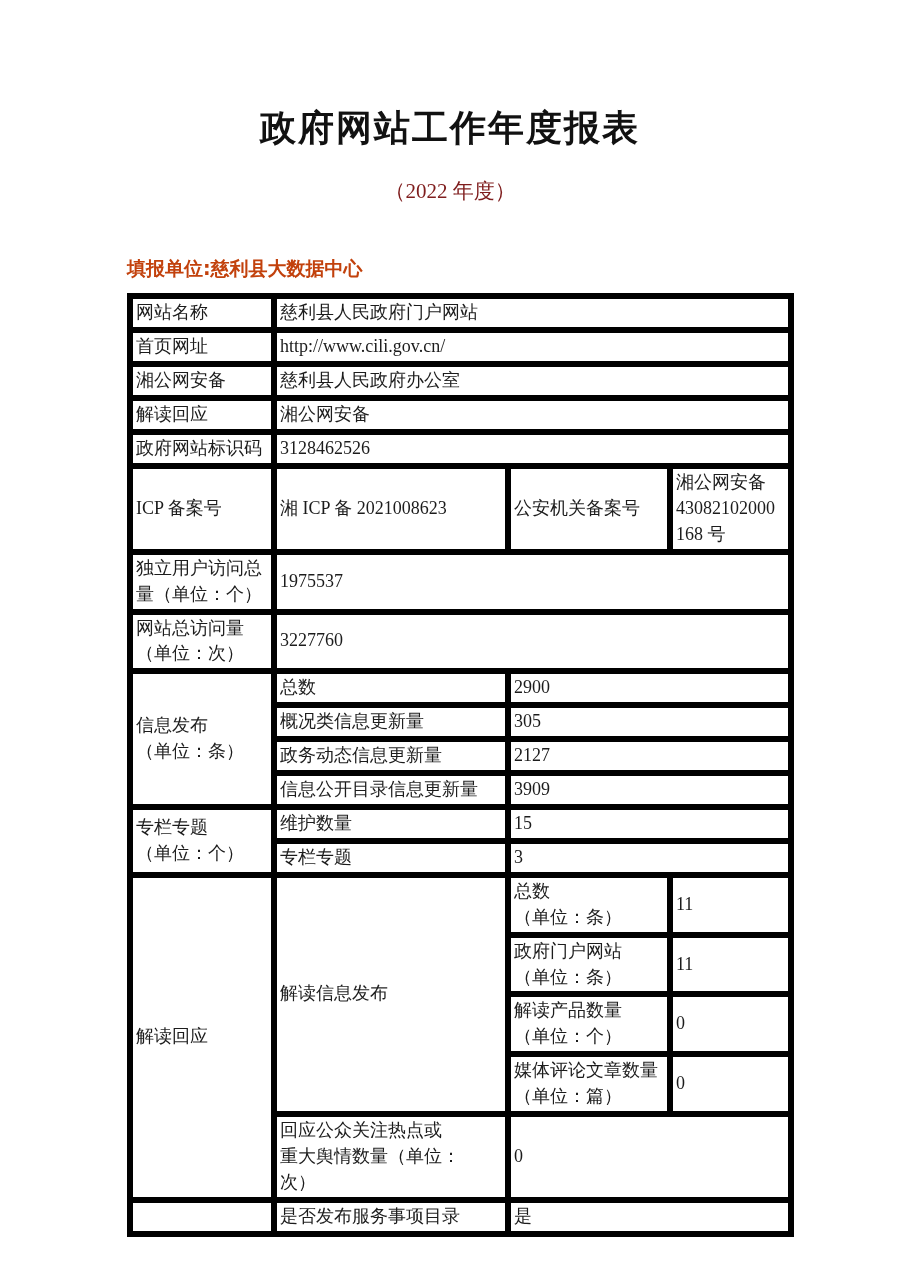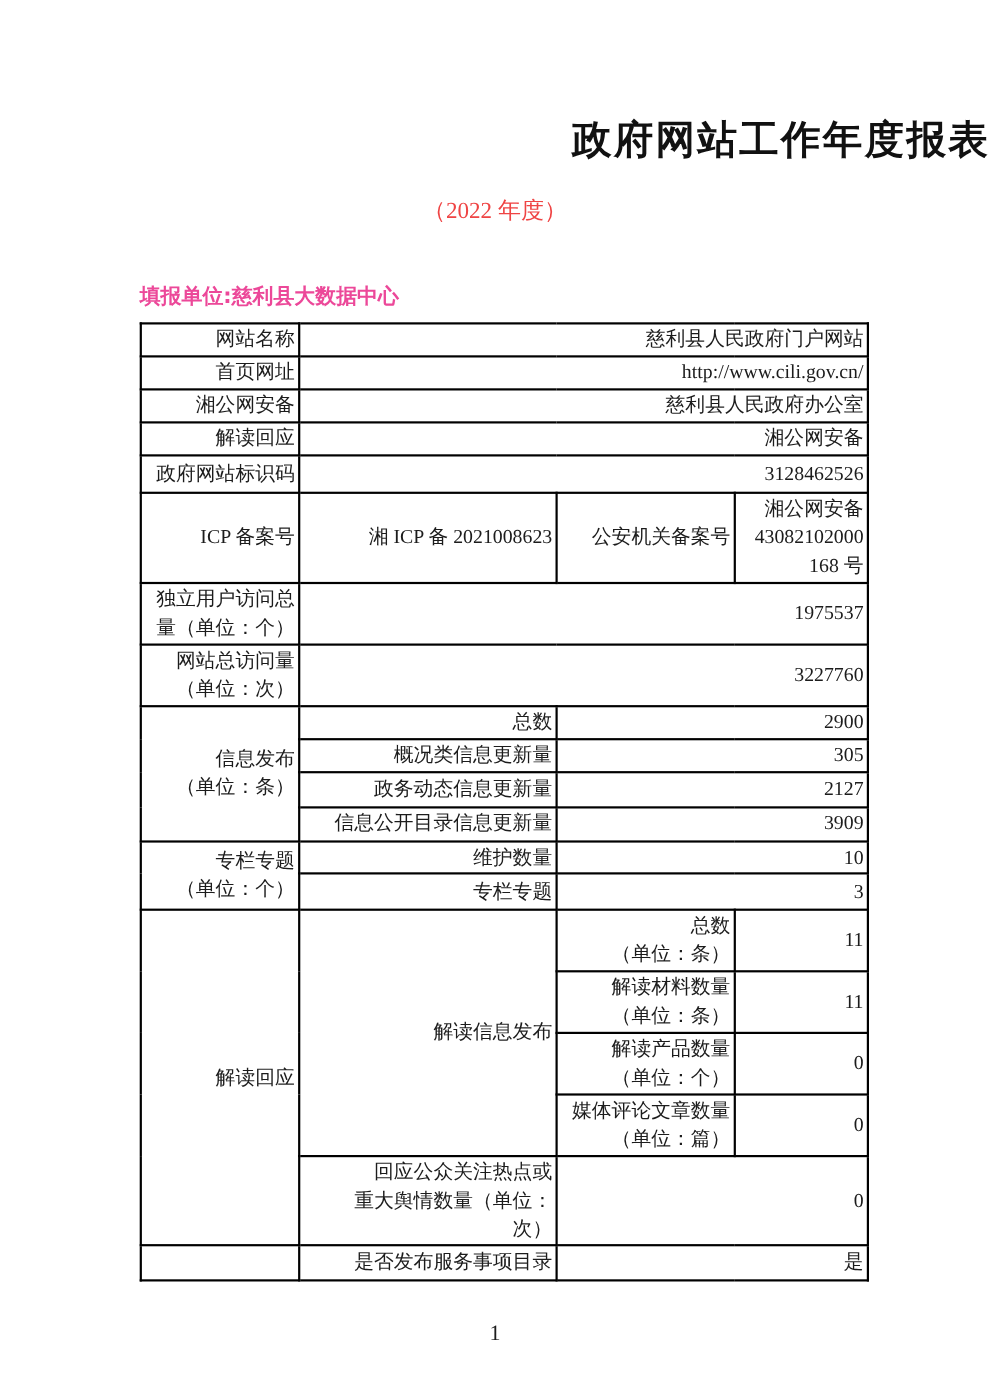--- a/index.html
+++ b/index.html
@@ -9,52 +9,52 @@
     color: #1c1c1c;
     font-family: "Liberation Serif", "DejaVu Serif", serif;
   }
   .page {
     position: relative;
     width: 900px; height: 1272px;
     overflow: hidden;
   }
   .doc-title {
     margin-top: 106px;
-    text-align: right;
+    text-align: center;
     font-family: "DejaVu Sans", "Liberation Sans", sans-serif;
     font-weight: bold;
     font-size: 36px;
     line-height: 1.2;
     letter-spacing: 2px;
     color: #111;
   }
   .doc-subtitle {
     margin-top: 30px;
     text-align: center;
     font-size: 21px;
     line-height: 1.2;
-    color: #ef4444;
+    color: #7f1d1d;
   }
   .reporting-unit {
     margin: 52px 0 11px 127px;
     font-family: "DejaVu Sans", "Liberation Sans", sans-serif;
     font-weight: bold;
     font-size: 19px;
-    color: #ec4899;
+    color: #c2410c;
   }
   table.report {
     border-collapse: collapse;
     table-layout: fixed;
     margin-left: 127px;
     width: 661px;
     border: 2px solid #1a1a1a;
   }
   table.report td {
-    border: 2px solid #000000;
-    text-align: right;
+    border: 6px solid #000000;
+    text-align: left;
     vertical-align: middle;
     font-size: 18px;
     line-height: 1.44;
     white-space: pre-line;
     padding: 1px 3px;
     overflow: hidden;
   }
   .page-number {
     margin-top: 36px;
     text-align: center;
@@ -134,36 +134,36 @@
       </tr>
       <tr style="height:31px">
         <td>信息公开目录信息更新量</td>
         <td colspan="2">3909</td>
       </tr>
 
       <tr style="height:29px">
         <td rowspan="2">专栏专题
 （单位：个）</td>
         <td>维护数量</td>
-        <td colspan="2">10</td>
+        <td colspan="2">15</td>
       </tr>
       <tr style="height:33px">
         <td>专栏专题</td>
         <td colspan="2">3</td>
       </tr>
 
       <tr style="height:52px">
         <td rowspan="5">解读回应</td>
         <td rowspan="4">解读信息发布</td>
         <td>总数
 （单位：条）</td>
         <td>11</td>
       </tr>
       <tr style="height:52px">
-        <td>解读材料数量
+        <td>政府门户网站
 （单位：条）</td>
         <td>11</td>
       </tr>
       <tr style="height:52px">
         <td>解读产品数量
 （单位：个）</td>
         <td>0</td>
       </tr>
       <tr style="height:52px">
         <td>媒体评论文章数量

